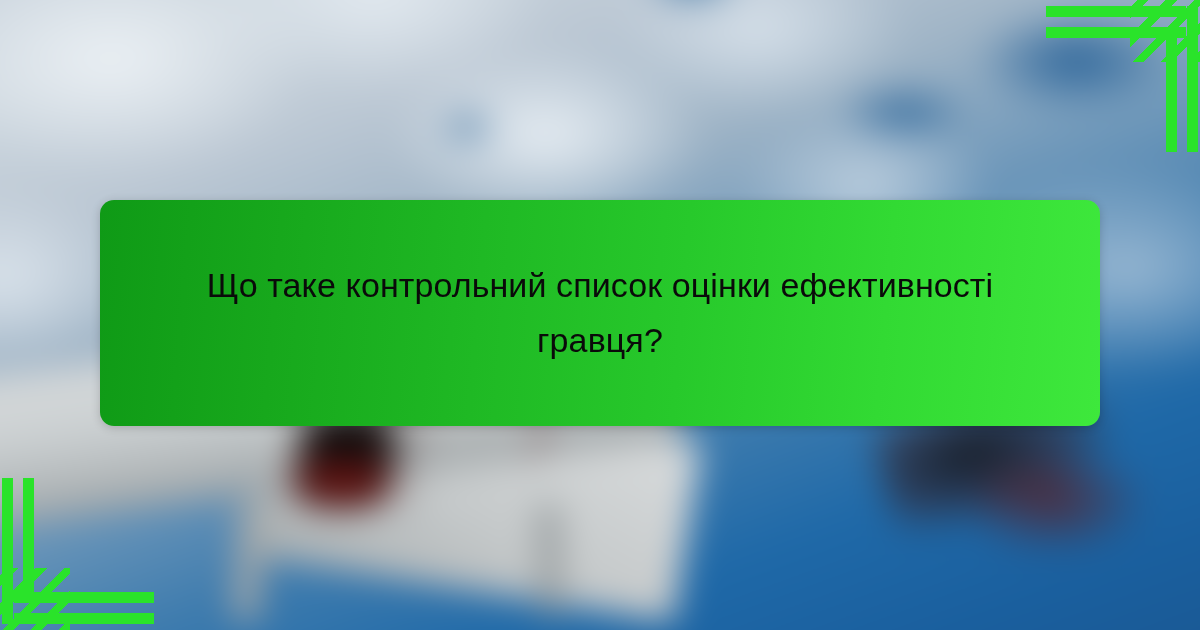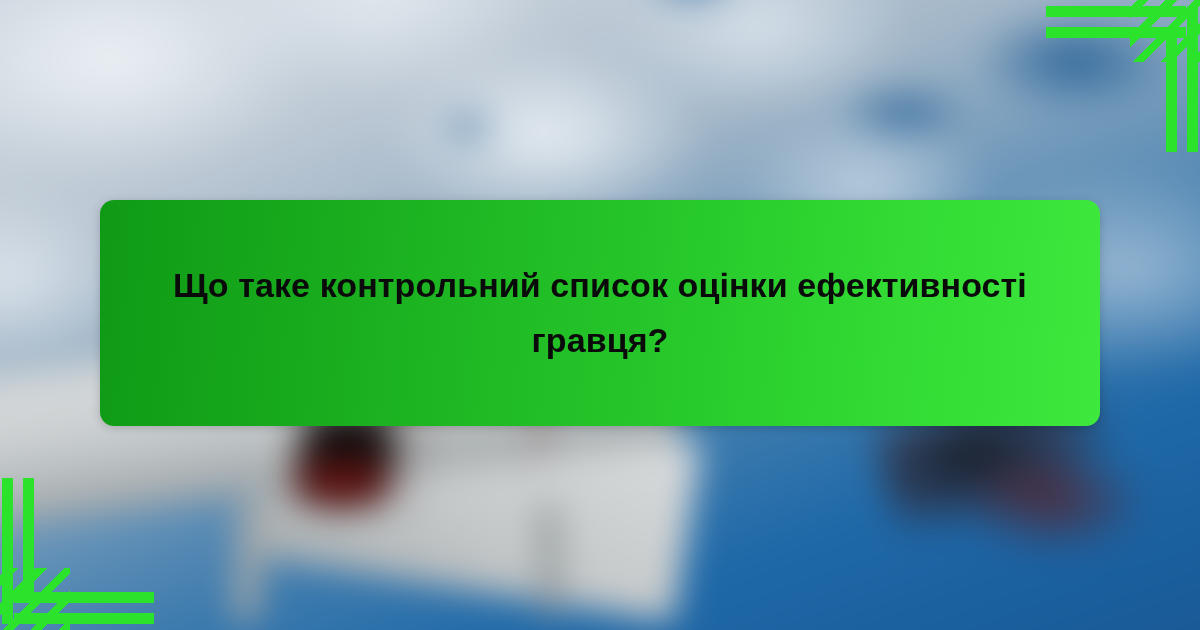--- a/index.html
+++ b/index.html
@@ -248,21 +248,21 @@
 
   .banner-inner {
     width: 86%;
     text-align: center;
   }
 
   .headline {
     margin: 0;
     color: #0a0a0a;
     font-size: 34px;
-    font-weight: 700;
+    font-weight: 400;
     line-height: 1.62;
     letter-spacing: 0.1px;
     font-family: "Liberation Sans", "DejaVu Sans", sans-serif;
   }
 </style>
 </head>
 <body>
 
 <div id="stage">
 

